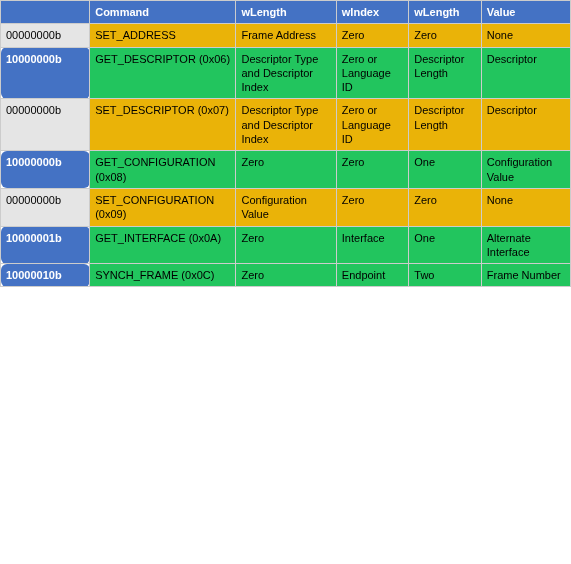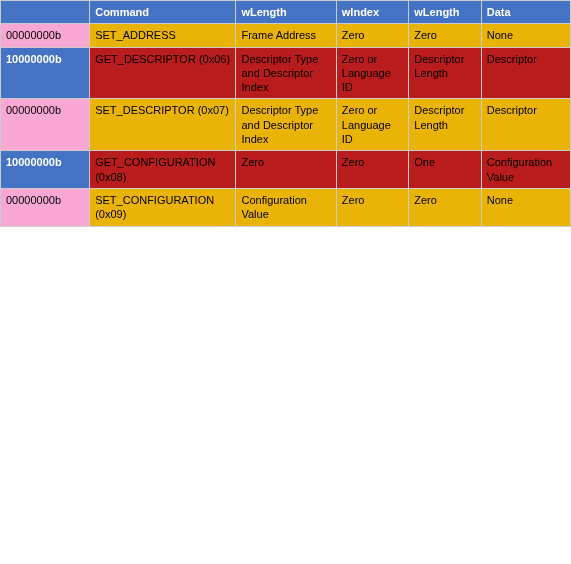--- a/index.html
+++ b/index.html
@@ -21,37 +21,37 @@
       background: #4472c4;
       color: #fff;
       font-weight: bold;
     }
     tr.light-row td:first-child {
       background: #fff;
       color: #000;
       font-weight: normal;
     }
     td { background: #fff; color: #000; }
-    tr.dark-row td { background: #b91c1c; }
+    tr.dark-row td { background: #22c55e; }
     tr.light-row td { background: #eab308; }
-    tr.dark-row td:first-child { background: #4472c4; color: #fff; }
-    tr.light-row td:first-child { background: #f9a8d4; color: #000; }
+    tr.dark-row td:first-child { background: #4472c4; color: #fff; border-radius: 6px; }
+    tr.light-row td:first-child { background: #e5e5e5; color: #000; }
   </style>
 </head>
 <body>
 
 <table>
   <thead>
     <tr id="header-row">
         <th style="width: 80px;"></th>
         <th style="width: 90px;">Command</th>
         <th style="width: 90px;">wLength</th>
         <th style="width: 65px;">wIndex</th>
         <th style="width: 65px;">wLength</th>
-        <th style="width: 80px;">Data</th>
+        <th style="width: 80px;">Value</th>
       </tr>
   </thead>
   <tbody id="table-body">
       <tr class="light-row">
         <td>00000000b</td>
         <td>SET_ADDRESS</td>
         <td>Frame Address</td>
         <td>Zero</td>
         <td>Zero</td>
         <td>None</td>
@@ -81,14 +81,30 @@
         <td>Configuration Value</td>
       </tr>
       <tr class="light-row">
         <td>00000000b</td>
         <td>SET_CONFIGURATION (0x09)</td>
         <td>Configuration Value</td>
         <td>Zero</td>
         <td>Zero</td>
         <td>None</td>
       </tr>
+      <tr class="dark-row">
+        <td>10000001b</td>
+        <td>GET_INTERFACE (0x0A)</td>
+        <td>Zero</td>
+        <td>Interface</td>
+        <td>One</td>
+        <td>Alternate Interface</td>
+      </tr>
+      <tr class="dark-row">
+        <td>10000010b</td>
+        <td>SYNCH_FRAME (0x0C)</td>
+        <td>Zero</td>
+        <td>Endpoint</td>
+        <td>Two</td>
+        <td>Frame Number</td>
+      </tr>
     </tbody>
 </table>
 
 </body></html>

